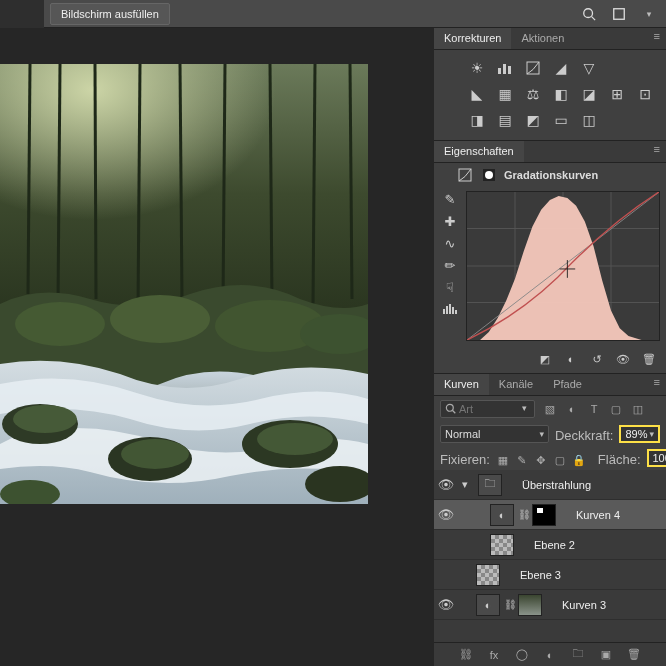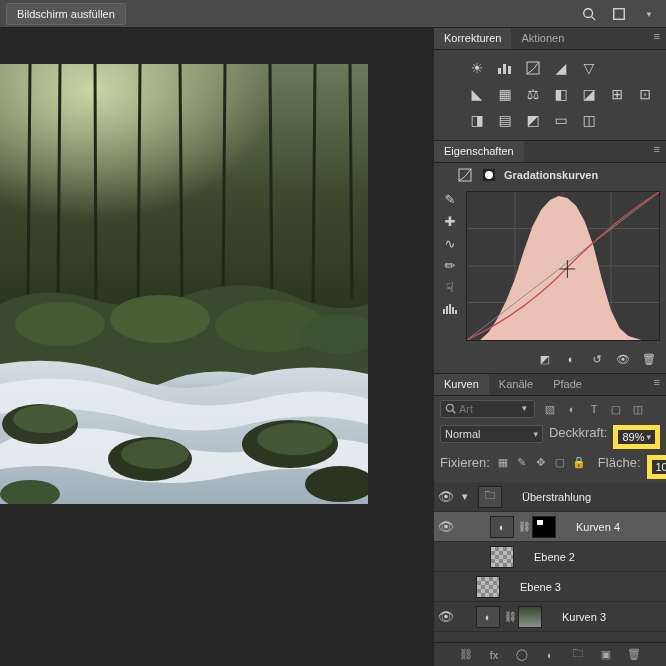--- a/index.html
+++ b/index.html
@@ -1,17 +1,17 @@
 <!DOCTYPE html>
 <html><head>
 <meta charset="utf-8">
 <style>
 * { margin: 0; padding: 0; box-sizing: border-box; font-family: "Segoe UI", Tahoma, sans-serif; }
 body { background: #2e2e2e; color: #ddd; width: 666px; height: 666px; overflow: hidden; font-size: 11px; position: relative; }
-.topbar { height: 28px; background: #4a4a4a; display: flex; align-items: center; padding: 0 6px; gap: 8px; border-bottom: 1px solid #222; }
+.topbar { height: 28px; background: #4a4a4a; display: flex; align-items: center; padding: 0 6px; gap: 8px; border-bottom: 1px solid #222; margin-left: 44px; }
 .top-btn { background: #565656; padding: 4px 10px; border-radius: 2px; color: #eee; font-size: 11px; border: 1px solid #666; cursor: pointer; }
 .top-spacer { flex: 1; }
 .top-icon { width: 22px; height: 20px; display: flex; align-items: center; justify-content: center; color: #ddd; cursor: pointer; }
 .main { display: flex; height: calc(100% - 28px); }
 .canvas-area { flex: 1; background: #262626; position: relative; overflow: hidden; }
 .canvas { position: absolute; left: 0; top: 36px; width: 368px; height: 440px; background: linear-gradient(180deg,#3b4a2c 0%,#2f3b24 35%,#4a5a40 55%,#c8d4dd 70%,#3a4530 100%); }
 .canvas svg { width: 100%; height: 100%; }
 .panels { width: 232px; background: #3a3a3a; display: flex; flex-direction: column; }
 .panel-tabs { display: flex; background: #3a3a3a; border-bottom: 1px solid #222; height: 22px; align-items: stretch; }
 .panel-tab { padding: 4px 10px; color: #aaa; font-size: 11px; cursor: pointer; }
@@ -28,25 +28,25 @@
 .ct-icon { width: 18px; height: 16px; color: #ccc; cursor: pointer; display:flex; align-items:center; justify-content:center; font-size:13px; }
 .curves-graph { flex: 1; height: 150px; background: #3a3a3a; border: 1px solid #222; position: relative; }
 .curves-graph svg { position: absolute; inset: 0; width: 100%; height: 100%; }
 .curves-bottom { display: flex; gap: 8px; padding: 2px 8px 6px; justify-content: flex-end; background:#404040; }
 .cb-icon { width: 18px; height: 16px; color: #ccc; cursor: pointer; display:flex;align-items:center;justify-content:center;}
 .layers-head { display: flex; align-items: center; gap: 6px; padding: 4px 6px; background: #404040; }
 .search-box { flex: 0 0 95px; display: flex; align-items: flex-start; gap: 3px; background: #333; border: 1px solid #555; padding: 2px 4px; border-radius: 2px; }
 .search-box input { background: transparent; border: none; color: #ddd; width: 60px; outline: none; font-size: 11px; }
 .filter-icons { display: flex; gap: 4px; }
 .filter-icon { width: 18px; height: 16px; color: #aaa; cursor: pointer; display:flex;align-items:center;justify-content:center;}
-.row { display: flex; align-items: flex-start; gap: 6px; padding: 3px 6px; background: #404040; }
+.row { display: flex; align-items: flex-end; gap: 6px; padding: 3px 6px; background: #404040; }
 .select { background: #333; border: 1px solid #555; color: #ddd; padding: 2px 4px; font-size: 11px; border-radius: 2px; cursor: pointer; display:flex;align-items:center;gap:4px;}
 .select.wide { flex: 1; justify-content: space-between;}
 .val-label { color: #bbb; font-size: 13px; }
-.val-box { background: #333; border: 5px solid #fde047; padding: 1px 4px; color: #eee; display:flex; align-items:center; gap:2px;}
+.val-box { background: #333; border: 2px solid #fde047; padding: 1px 4px; color: #eee; display:flex; align-items:center; gap:2px;}
 .lock-icons { display: flex; gap: 5px; }
 .lock-icon { width: 14px; height: 14px; color: #aaa; cursor: pointer; display:flex;align-items:center;justify-content:center;}
 .layers-list { background: #3a3a3a; flex: 1; overflow: auto; }
 .layer { display: flex; align-items: center; height: 30px; border-bottom: 1px solid #2e2e2e; padding-right: 6px; gap: 4px; }
 .layer.selected { background: #5a5a5a; }
 .eye { width: 24px; text-align: center; color: #ccc; cursor: pointer; font-size: 13px; }
 .indent { width: 10px; }
 .folder-tog { width: 12px; color: #ccc; cursor: pointer; }
 .thumb { width: 24px; height: 22px; background: #666; border: 1px solid #222; position: relative; display:flex;align-items:center;justify-content:center;}
 .thumb.mask { background: #fff; }

